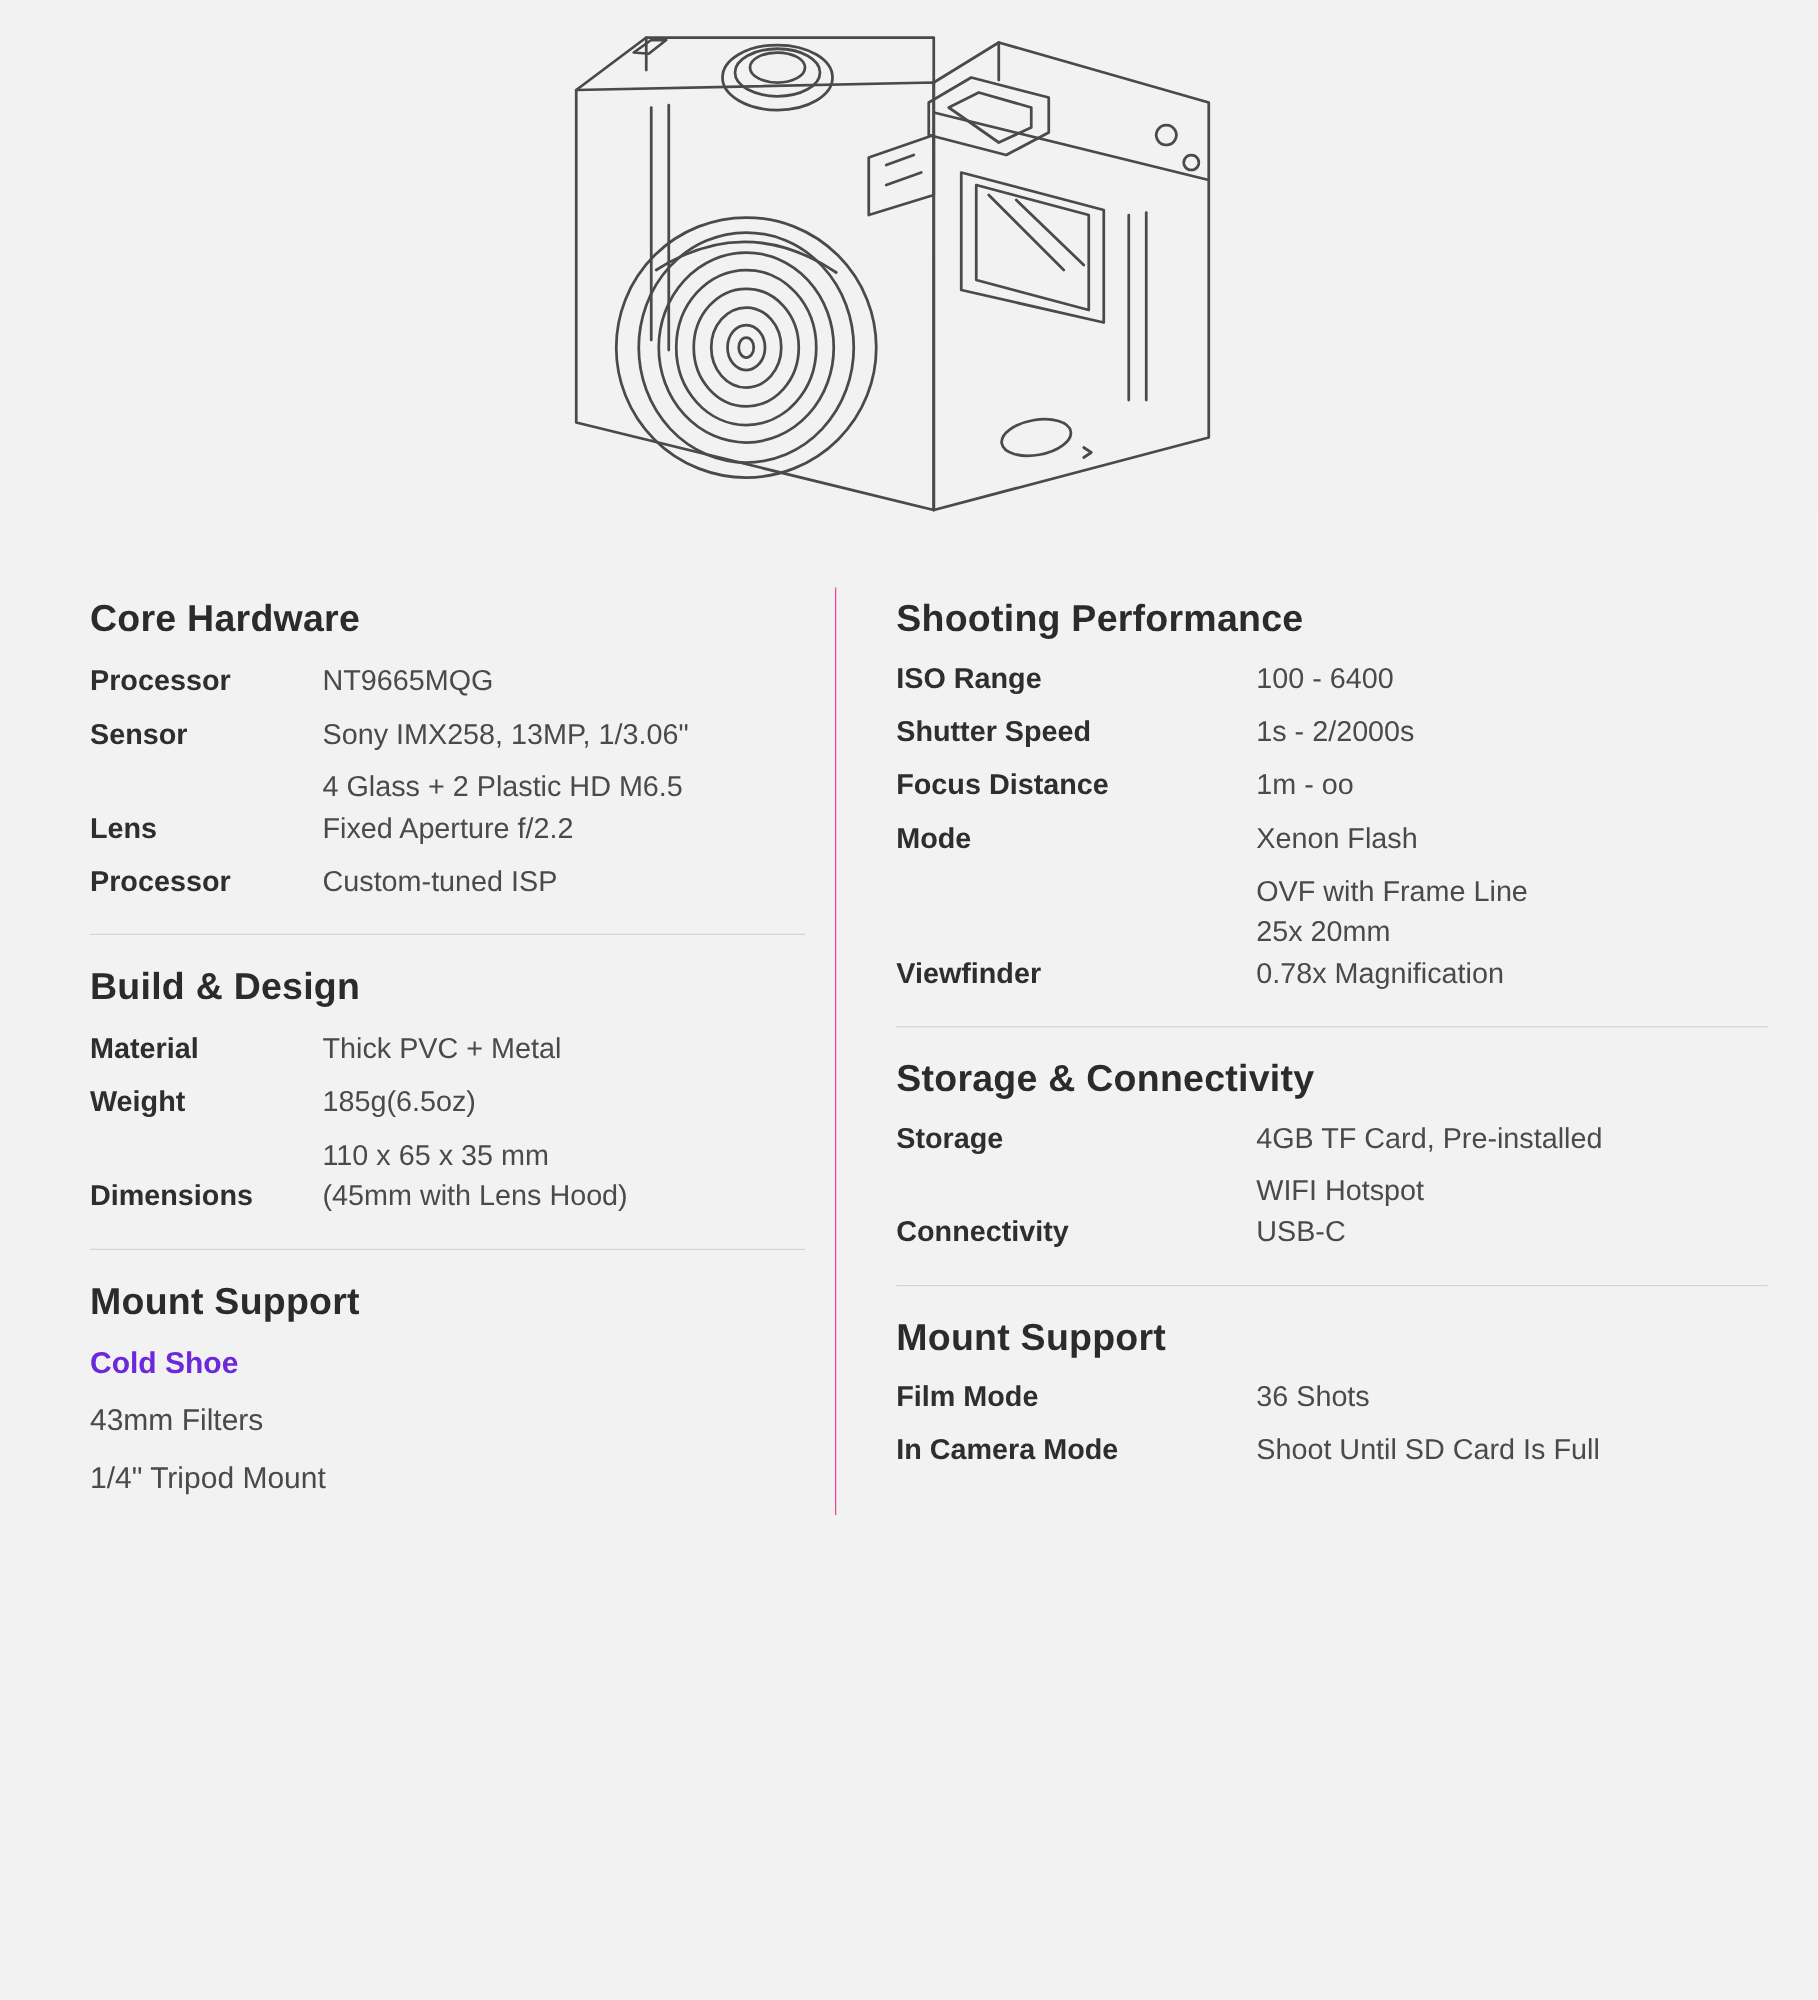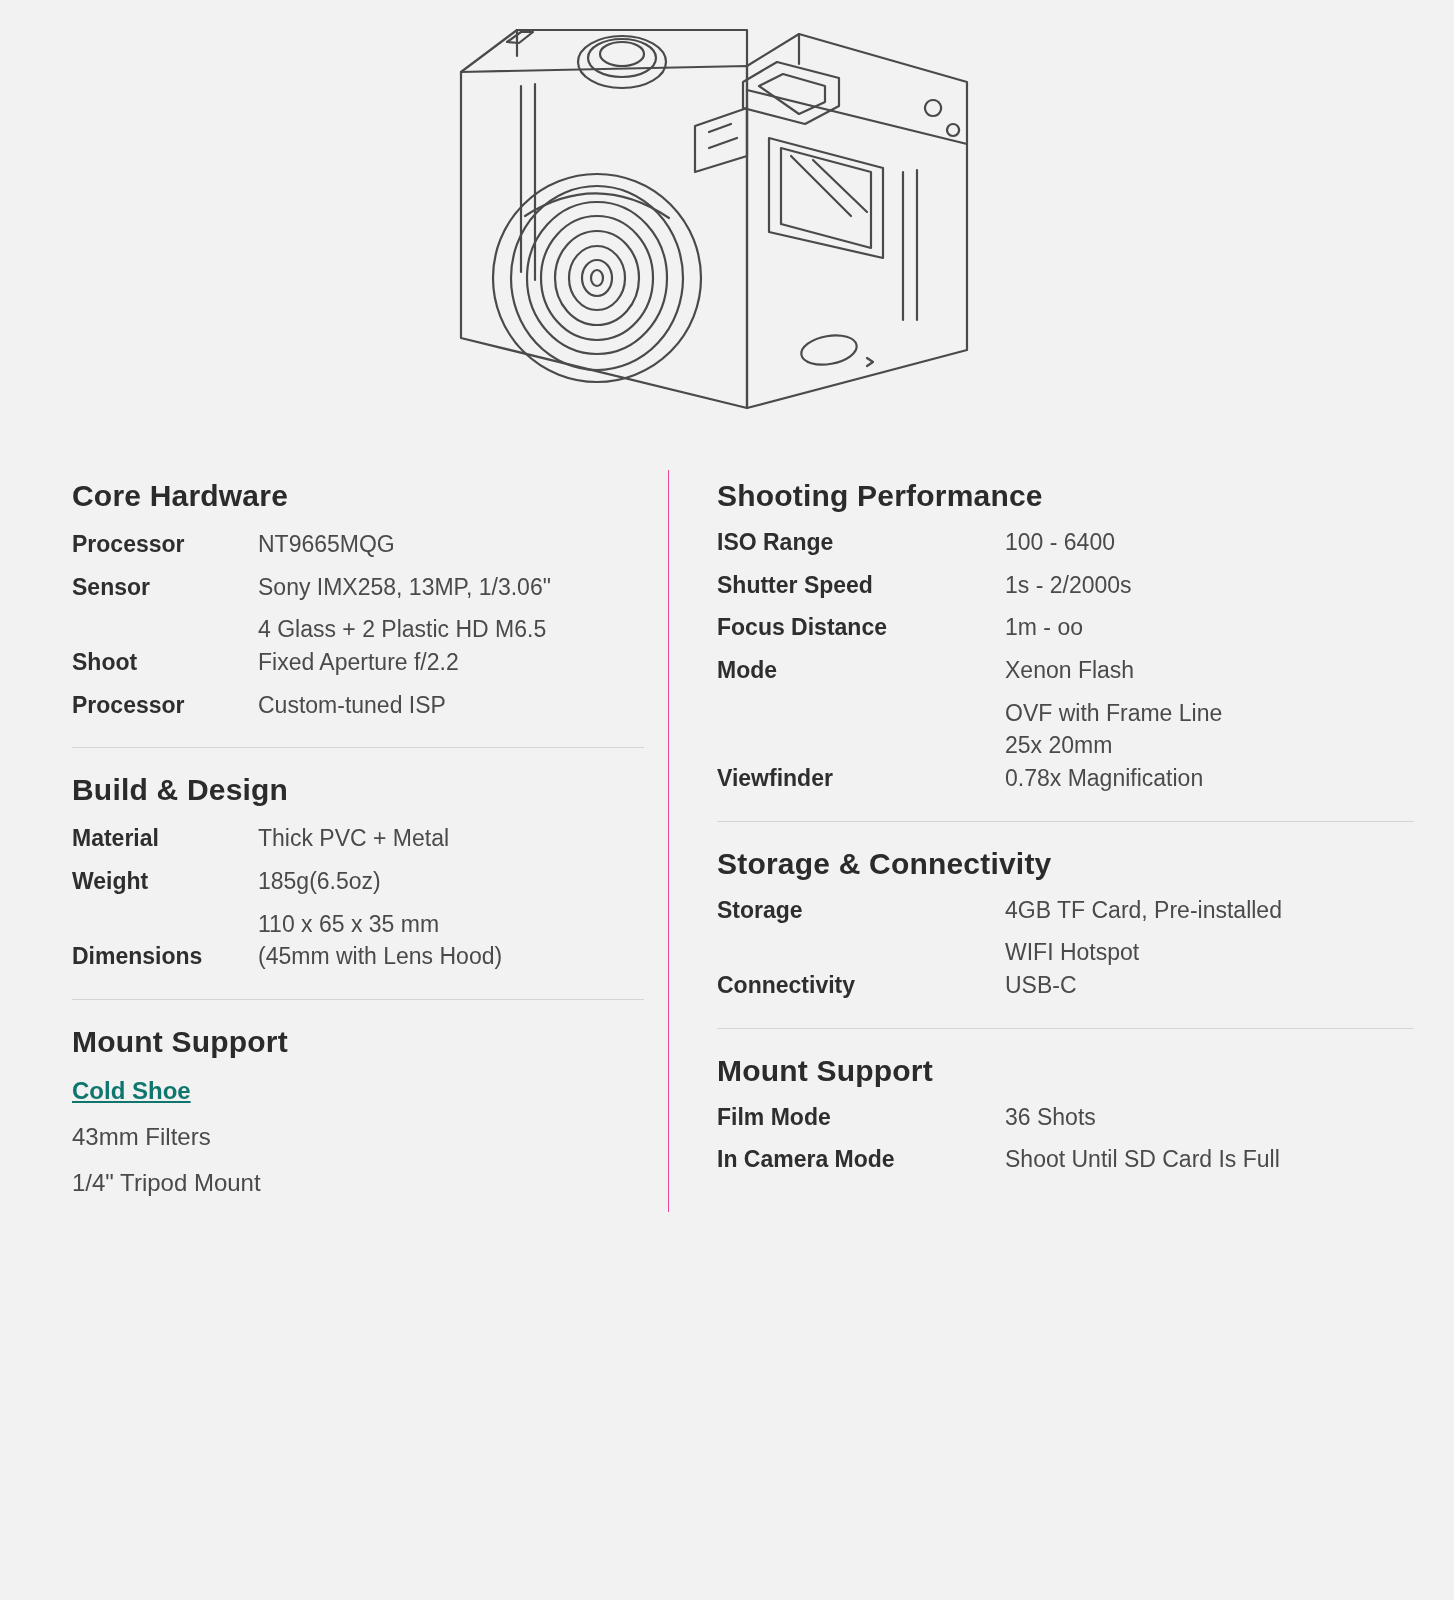--- a/index.html
+++ b/index.html
@@ -93,22 +93,21 @@
   }
 
   .plain-line {
     font-size: 24px;
     color: #4a4a4a;
     line-height: 1.42;
     margin-bottom: 12px;
   }
   .plain-line.first {
     font-weight: 700;
-    color: #0f766e;
-    text-decoration: underline;
+    color: #6d28d9;
   }
 
   .divider {
     height: 1px;
     background: #d5d5d5;
     margin: 26px 0 24px 0;
   }
   .col-right .divider {
     margin: 26px 0 24px 0;
   }
@@ -187,21 +186,21 @@
         </div>
 
         <div class="row">
           <div class="label">Sensor</div>
           <div class="value">
             <span>Sony IMX258, 13MP, 1/3.06"</span>
           </div>
         </div>
 
         <div class="row">
-          <div class="label">Shoot</div>
+          <div class="label">Lens</div>
           <div class="value">
             <span>4 Glass + 2 Plastic HD M6.5</span>
             <span class="sub">Fixed Aperture f/2.2</span>
           </div>
         </div>
 
         <div class="row">
           <div class="label">Processor</div>
           <div class="value">
             <span>Custom-tuned ISP</span>

